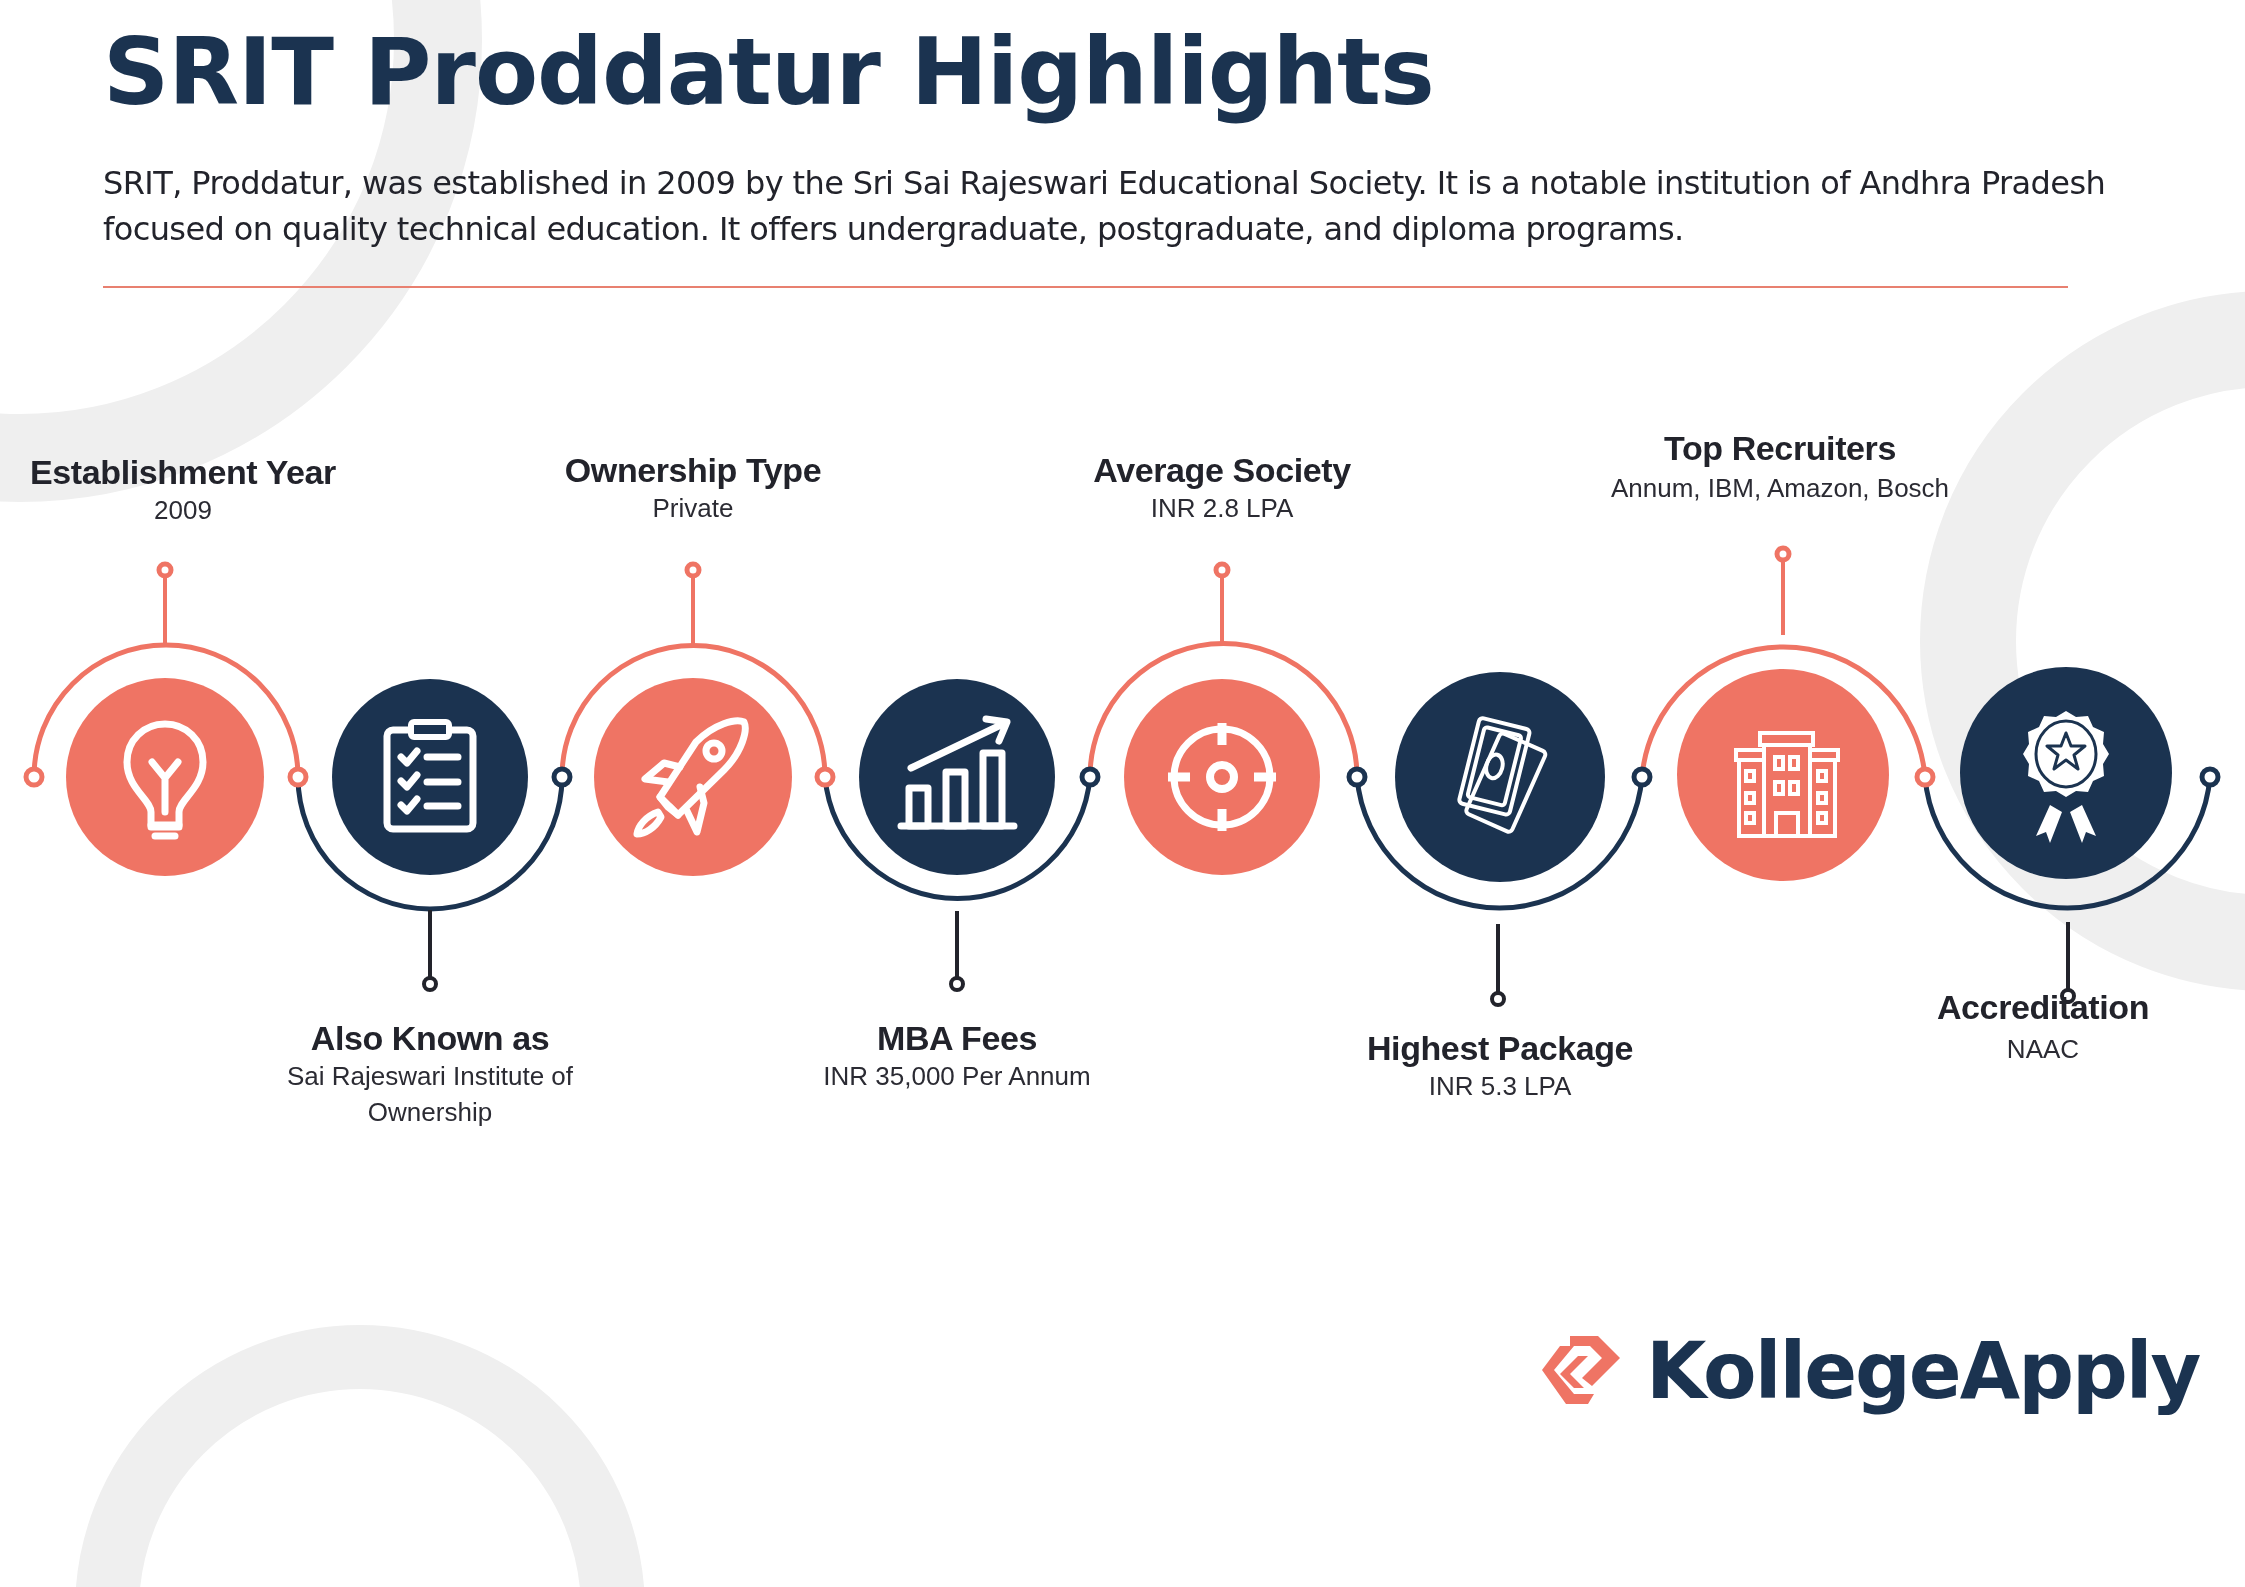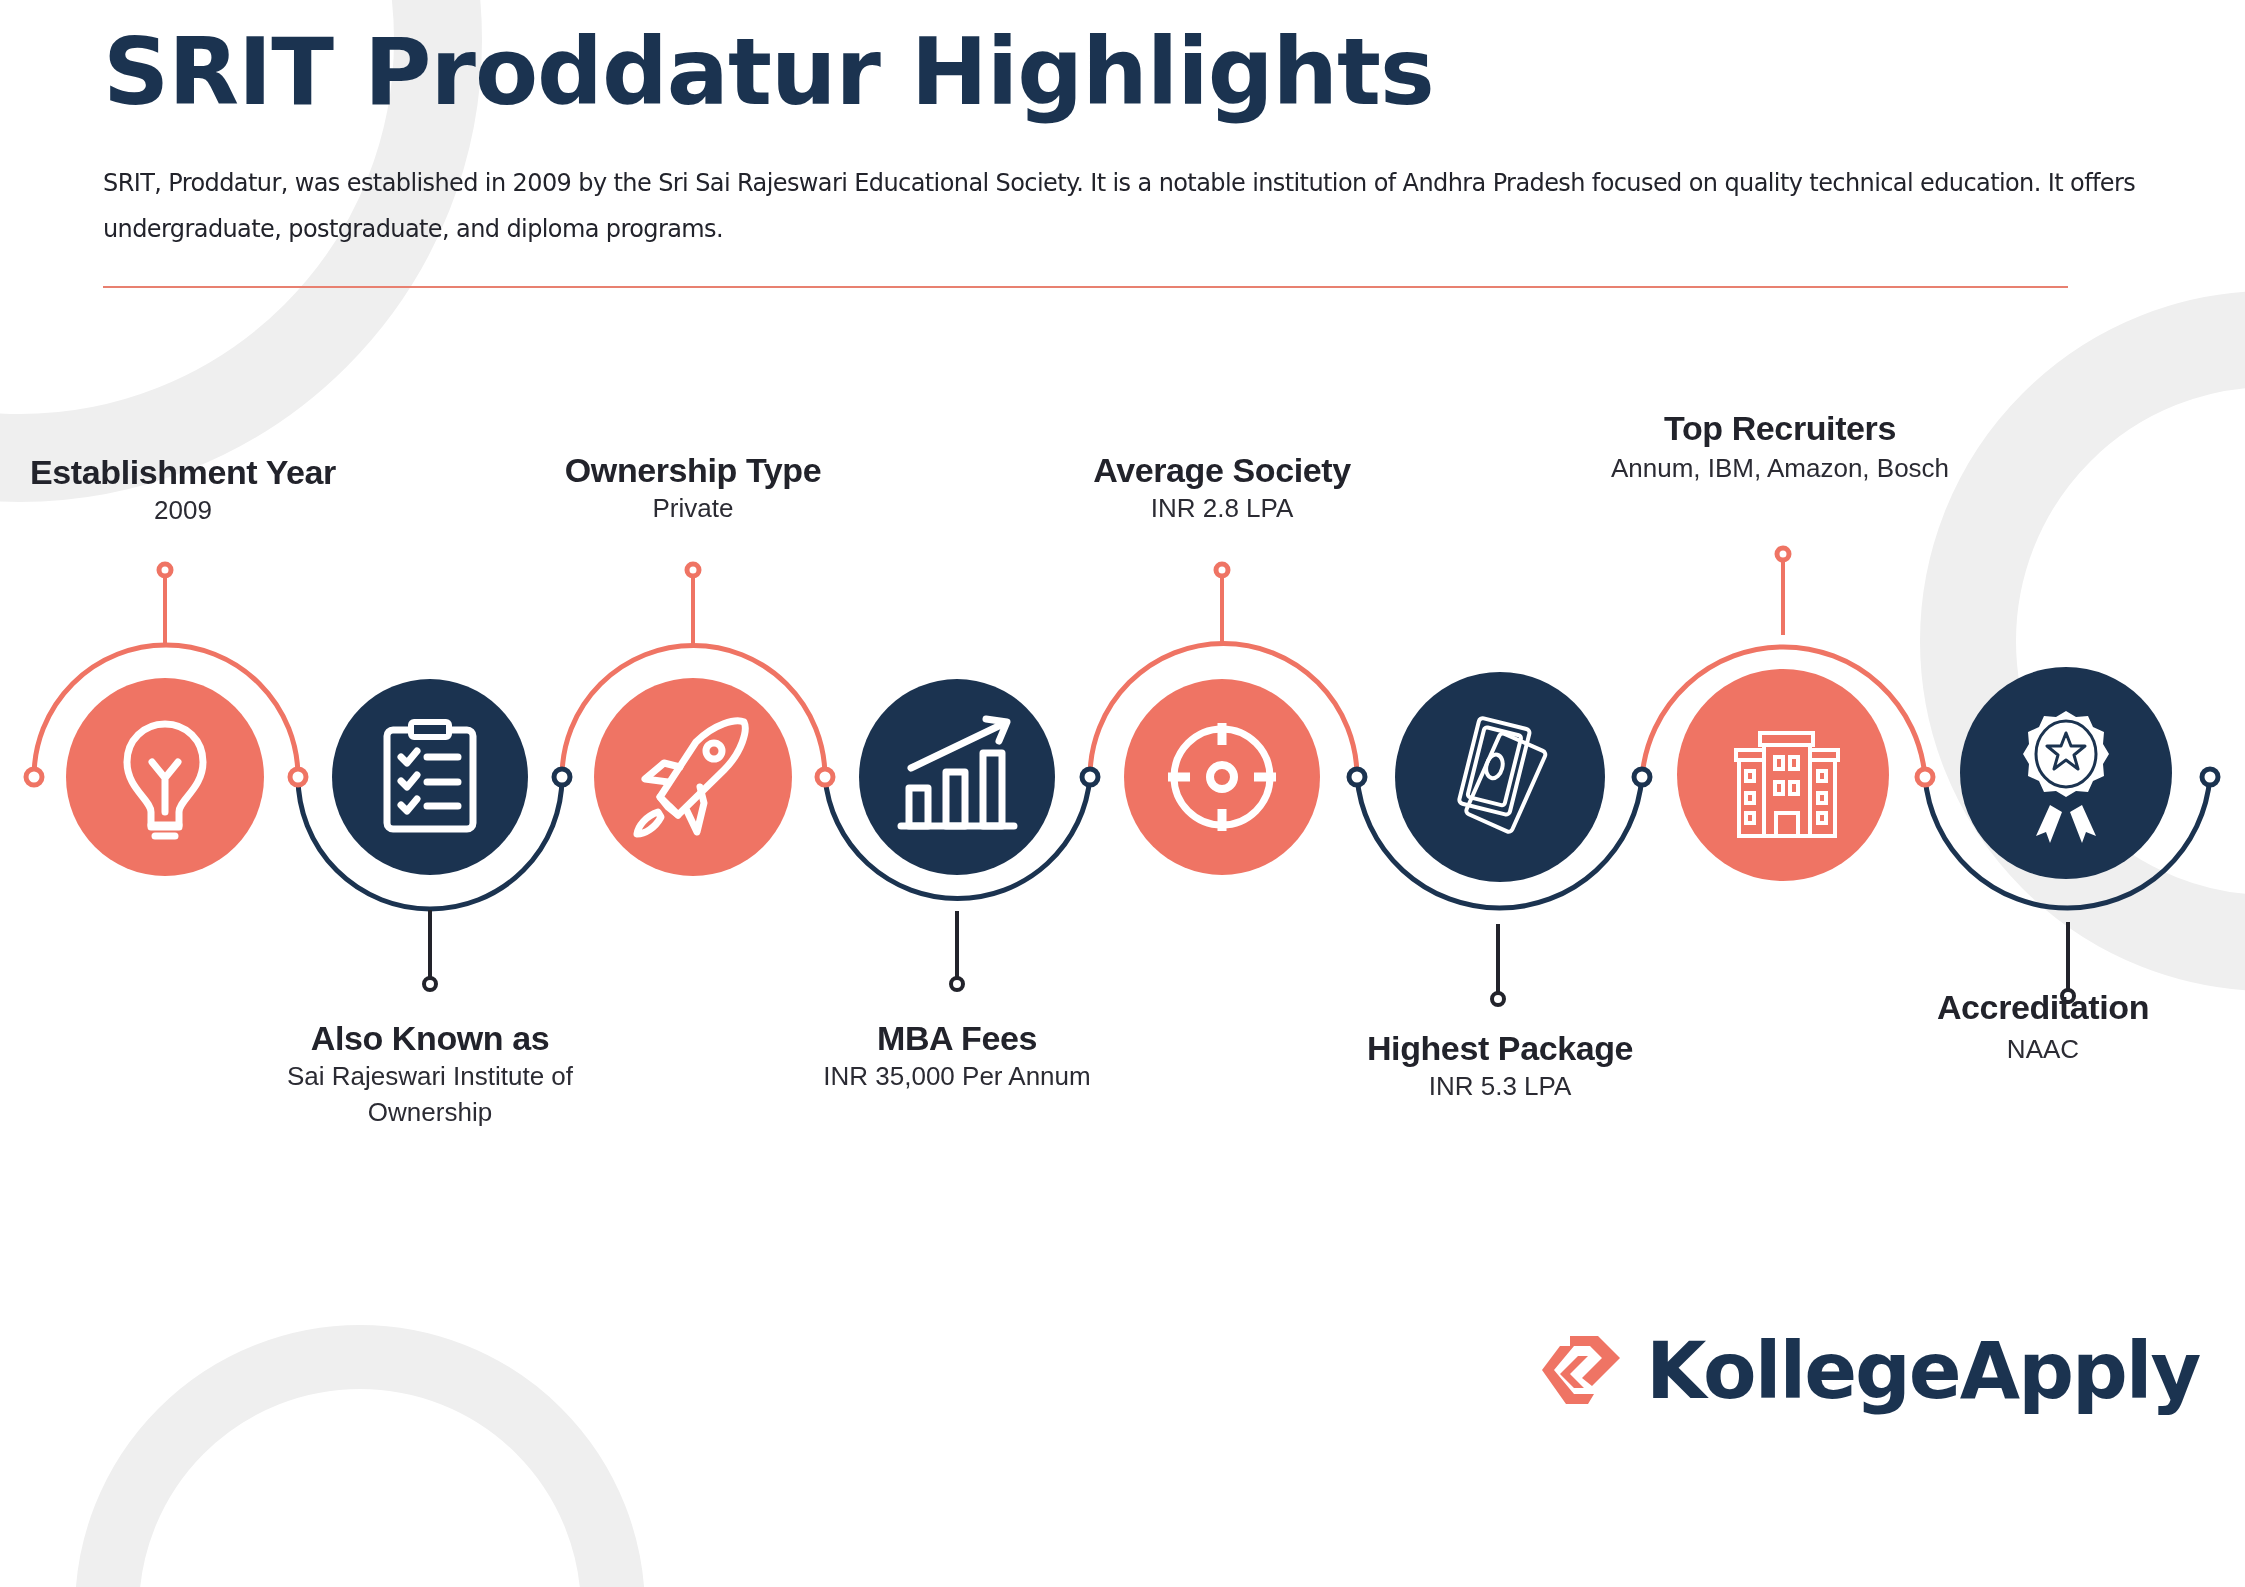--- a/index.html
+++ b/index.html
@@ -4,21 +4,21 @@
 <style>
   html, body { margin: 0; padding: 0; background: #ffffff; }
   body { width: 2245px; height: 1587px; position: relative; overflow: hidden;
          font-family: "Liberation Sans", "DejaVu Sans", sans-serif; }
   .bg-layer { position: absolute; left: 0; top: 0; width: 2245px; height: 1587px; z-index: 0; }
   .content { position: absolute; left: 0; top: 0; width: 2245px; height: 1232px; z-index: 1; }
   .title { position: absolute; left: 103px; top: 22px; margin: 0;
            font-family: "DejaVu Sans", sans-serif; font-weight: bold; font-size: 92px;
            letter-spacing: -1px; color: #1b3350; white-space: nowrap; line-height: 1.1; }
   .intro { position: absolute; left: 103px; top: 160px; width: 2080px; margin: 0;
-           font-family: "DejaVu Sans", sans-serif; font-size: 24px; line-height: 46px;
+           font-family: "DejaVu Sans", sans-serif; font-size: 32px; line-height: 46px;
            color: #22232b; letter-spacing: -0.6px; }
   .divider { position: absolute; left: 103px; top: 286px; width: 1965px; height: 0;
              border-top: 2px solid #e88070; }
   .section-title { position: absolute; left: 86px; top: 318px; margin: 0;
                    font-family: "DejaVu Sans", sans-serif; font-weight: normal; font-size: 66px;
                    color: #1b3350; letter-spacing: -0.5px; white-space: nowrap; }
   .timeline { position: absolute; left: 0; top: 0; width: 2245px; height: 1587px; }
   .label { position: absolute; text-align: center; transform: translateX(-50%); white-space: nowrap; }
   .label .head { font-family: "Liberation Sans", sans-serif; font-weight: bold; font-size: 34px;
                  color: #22232b; letter-spacing: -0.4px; line-height: 40px; }
@@ -199,21 +199,21 @@
     <div class="val">2009</div>
   </div>
   <div class="label" style="left:693px; top:450px;">
     <div class="head">Ownership Type</div>
     <div class="val">Private</div>
   </div>
   <div class="label" style="left:1222px; top:450px;">
     <div class="head">Average Society</div>
     <div class="val">INR 2.8 LPA</div>
   </div>
-  <div class="label tight" style="left:1780px; top:408px;">
+  <div class="label tight" style="left:1780px; top:428px;">
     <div class="head">Top Recruiters</div>
     <div class="val">Annum, IBM, Amazon, Bosch</div>
   </div>
 
   <div class="label" style="left:430px; top:1018px;">
     <div class="head">Also Known as</div>
     <div class="val" style="line-height:36px;">
       <div>Sai Rajeswari Institute of</div>
       <div>Ownership</div>
     </div>

